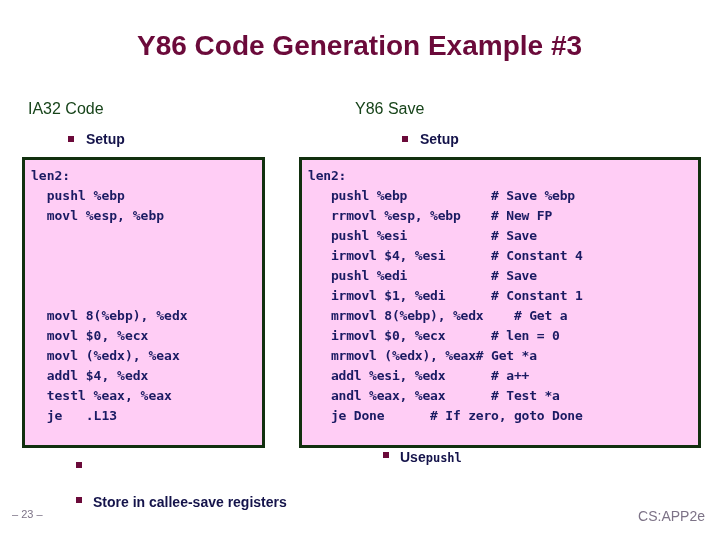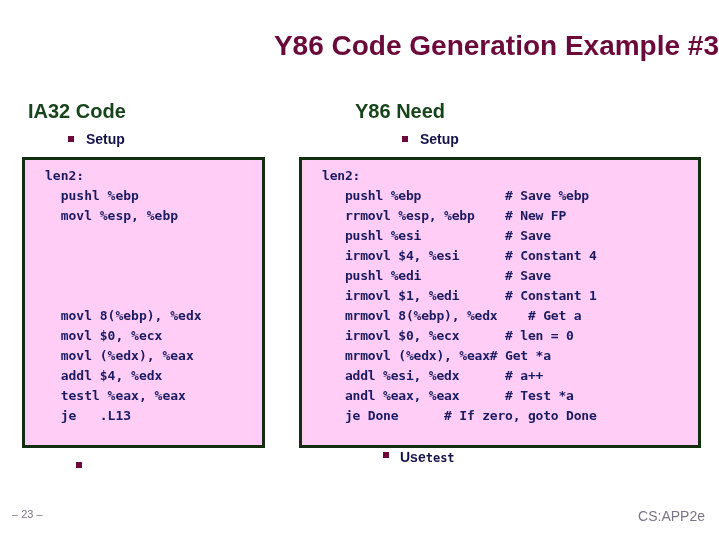--- a/index.html
+++ b/index.html
@@ -21,33 +21,33 @@
     inset: 0;
     background: #ffffff;
   }
 
   
   .slide-title {
     position: absolute;
     left: 0;
     top: 30px;
     width: 719px;
-    text-align: right;
+    text-align: center;
     font-size: 28px;
     font-weight: bold;
     color: #6b0a3a;
     letter-spacing: 0px;
     white-space: nowrap;
   }
 
   
   .col-head {
     position: absolute;
-    font-size: 20px;
-    font-weight: bold;
+    font-size: 16px;
+    font-weight: normal;
     color: #17441a;
     white-space: nowrap;
   }
   .col-head.left  { left: 28px;  top: 100px; }
   .col-head.right { left: 355px; top: 100px; }
 
   
   .setup-row {
     position: absolute;
     display: flex;
@@ -88,21 +88,21 @@
   }
   .code-box.right {
     left: 299px;
     top: 157px;
     width: 402px;
     height: 291px;
   }
 
   .code-lines {
     position: absolute;
-    left: 20px;
+    left: 6px;
     top: 6px;
     margin: 0;
     font-family: "DejaVu Sans Mono", "Liberation Mono", monospace;
     font-size: 13px;
     font-weight: bold;
     line-height: 20px;
     color: #1b1b63;
     white-space: pre;
   }
   .code-box.right .code-lines {
@@ -171,34 +171,38 @@
   </div>
 
   <div class="code-box left">
     <div class="code-lines"><div class="code-line">len2:</div><div class="code-line">  pushl %ebp</div><div class="code-line">  movl %esp, %ebp</div><div class="code-line blank"> </div><div class="code-line blank"> </div><div class="code-line blank"> </div><div class="code-line blank"> </div><div class="code-line">  movl 8(%ebp), %edx</div><div class="code-line">  movl $0, %ecx</div><div class="code-line">  movl (%edx), %eax</div><div class="code-line">  addl $4, %edx</div><div class="code-line">  testl %eax, %eax</div><div class="code-line">  je   .L13</div></div>
   </div>
 
   <div class="bottom-bullet bb-1">
     <span class="sq-bullet"></span>
   </div>
 
-
-  <div class="col-head right">Y86 Need</div>
+  <div class="bottom-bullet bb-2">
+    <span class="sq-bullet"></span>
+    <span>Store in callee-save registers</span>
+  </div>
+
+  <div class="col-head right">Y86 Save</div>
 
   <div class="setup-row right">
     <span class="sq-bullet"></span>
     <span class="setup-label">Setup</span>
   </div>
 
   <div class="code-box right">
     <div class="code-lines"><div class="code-line">len2:</div><div class="code-line">   pushl %ebp           # Save %ebp</div><div class="code-line">   rrmovl %esp, %ebp    # New FP</div><div class="code-line">   pushl %esi           # Save</div><div class="code-line">   irmovl $4, %esi      # Constant 4</div><div class="code-line">   pushl %edi           # Save</div><div class="code-line">   irmovl $1, %edi      # Constant 1</div><div class="code-line">   mrmovl 8(%ebp), %edx    # Get a</div><div class="code-line">   irmovl $0, %ecx      # len = 0</div><div class="code-line">   mrmovl (%edx), %eax# Get *a</div><div class="code-line">   addl %esi, %edx      # a++</div><div class="code-line">   andl %eax, %eax      # Test *a</div><div class="code-line">   je Done      # If zero, goto Done</div></div>
   </div>
 
   <div class="bottom-bullet bb-r">
     <span class="sq-bullet"></span>
     <span>Use </span>
-    <span class="mono-inline">test</span>
+    <span class="mono-inline">pushl</span>
   </div>
 
   <div class="page-num">– 23 –</div>
   <div class="brand">CS:APP2e</div>
 
 </div>
 
 </body></html>

